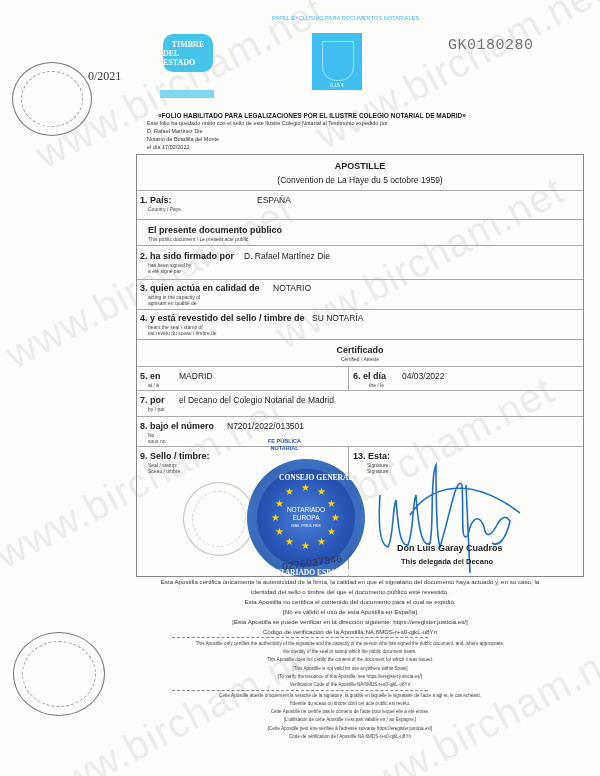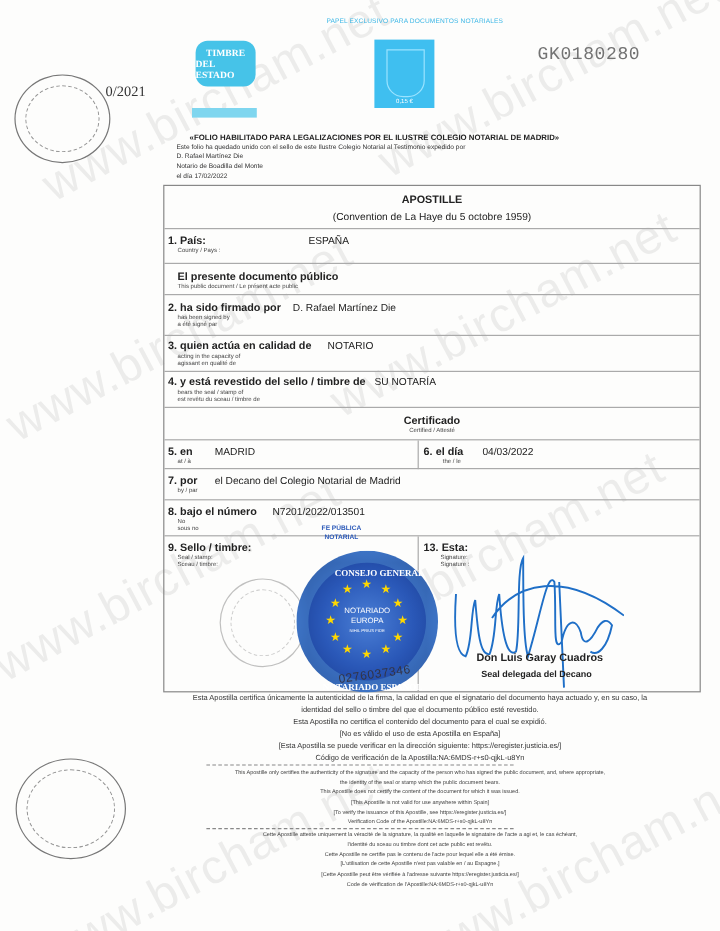--- a/index.html
+++ b/index.html
@@ -221,21 +221,21 @@
     <span>EUROPA</span>
     <span style="font-size:3.5px;">NIHIL PRIUS FIDE</span>
   </div>
 </div>
 <div class="abs stamp-num">0276037346</div>
 
 <svg class="abs" style="left:370px;top:455px;" width="150" height="120" viewBox="0 0 150 120">
   <path d="M10 40 C 8 70, 10 90, 18 92 C 24 80, 22 55, 26 45 C 28 70, 30 92, 38 90 C 44 75, 42 50, 46 40 C 48 70, 52 94, 60 88 C 64 70, 60 20, 66 10 C 66 40, 66 80, 70 92 C 80 60, 86 20, 92 30 C 94 60, 90 90, 98 80 C 102 60, 110 60, 114 72 C 116 85, 122 80, 128 68 C 132 62, 136 60, 140 66 C 136 85, 128 92, 122 88 M 40 60 C 60 30, 100 20, 150 58 M 96 30 L 100 118" stroke="#1f6fc7" stroke-width="1.6" fill="none"></path>
 </svg>
 <div class="abs signer">Don Luis Garay Cuadros</div>
-<div class="abs signer-role">Seal delegada del Decano</div>
+<div class="abs signer-role">This delegada del Decano</div>
 
 <div class="abs seal seal-bottom">
     <div class="ring"></div>
   </div>
 
 <div class="foot f1" style="top:578px;">Esta Apostilla certifica únicamente la autenticidad de la firma, la calidad en que el signatario del documento haya actuado y, en su caso, la</div>
 <div class="foot f1" style="top:588px;">identidad del sello o timbre del que el documento público esté revestido.</div>
 <div class="foot f1" style="top:598px;">Esta Apostilla no certifica el contenido del documento para el cual se expidió.</div>
 <div class="foot f1" style="top:608px;">[No es válido el uso de esta Apostilla en España]</div>
 <div class="foot f1" style="top:618px;">[Esta Apostilla se puede verificar en la dirección siguiente: https://eregister.justicia.es/]</div>

